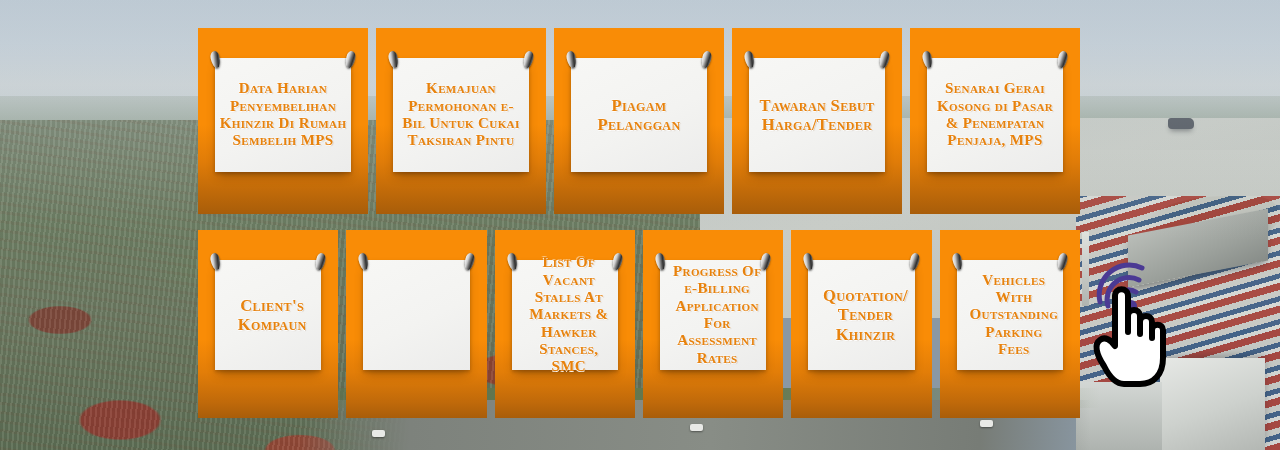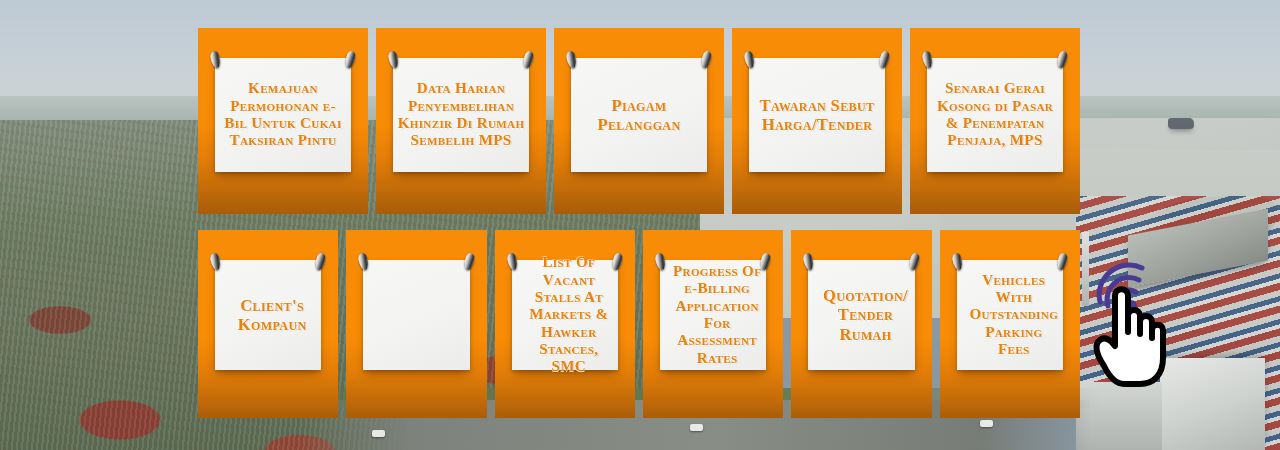--- a/index.html
+++ b/index.html
@@ -234,34 +234,34 @@
   <div class="bg-haze"></div>
 </div>
 
 <div id="card-grid">
 
   <div class="card-row row-top">
     <div class="card">
       <div class="note">
         <span class="pin pin-left"></span>
         <span class="pin pin-right"></span>
+        <span class="card-label sm">Data Harian Penyembelihan Khinzir Di Rumah Sembelih MPS</span>
+      </div>
+    </div>
+    <div class="card">
+      <div class="note">
+        <span class="pin pin-left"></span>
+        <span class="pin pin-right"></span>
         <span class="card-label sm">Kemajuan Permohonan e-Bil Untuk Cukai Taksiran Pintu</span>
       </div>
     </div>
     <div class="card">
       <div class="note">
         <span class="pin pin-left"></span>
         <span class="pin pin-right"></span>
-        <span class="card-label sm">Data Harian Penyembelihan Khinzir Di Rumah Sembelih MPS</span>
-      </div>
-    </div>
-    <div class="card">
-      <div class="note">
-        <span class="pin pin-left"></span>
-        <span class="pin pin-right"></span>
         <span class="card-label">Piagam Pelanggan</span>
       </div>
     </div>
     <div class="card">
       <div class="note">
         <span class="pin pin-left"></span>
         <span class="pin pin-right"></span>
         <span class="card-label">Tawaran Sebut Harga/Tender</span>
       </div>
     </div>
@@ -299,21 +299,21 @@
       <div class="note">
         <span class="pin pin-left"></span>
         <span class="pin pin-right"></span>
         <span class="card-label sm">Progress Of e-Billing Application For Assessment Rates</span>
       </div>
     </div>
     <div class="card">
       <div class="note">
         <span class="pin pin-left"></span>
         <span class="pin pin-right"></span>
-        <span class="card-label">Quotation/ Tender Rumah</span>
+        <span class="card-label">Quotation/ Tender Khinzir</span>
       </div>
     </div>
     <div class="card">
       <div class="note">
         <span class="pin pin-left"></span>
         <span class="pin pin-right"></span>
         <span class="card-label sm">Vehicles With Outstanding Parking Fees</span>
       </div>
     </div>
   </div>

